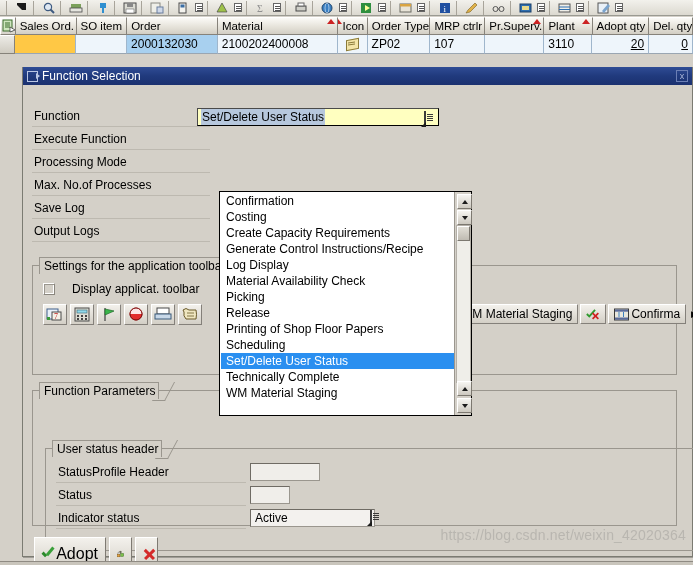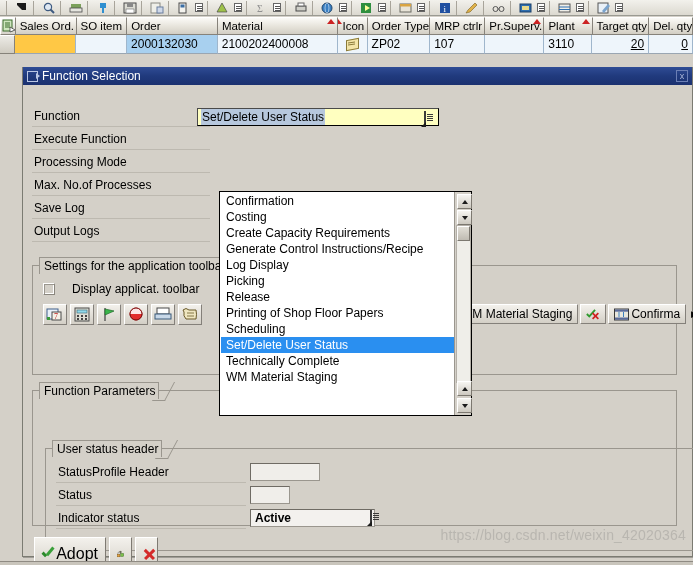--- a/index.html
+++ b/index.html
@@ -505,21 +505,21 @@
     </div>
     <div class="gh-cell" style="width:70px"><span>Sales Ord.</span></div>
     <div class="gh-cell" style="width:58px"><span>SO item</span></div>
     <div class="gh-cell" style="width:105px"><span>Order</span></div>
     <div class="gh-cell" style="width:140px"><span>Material</span><i class="sortmark"></i></div>
     <div class="gh-cell" style="width:33px"><span>Icon</span><i class="sortmark" style="left:-4px;right:auto"></i></div>
     <div class="gh-cell" style="width:72px"><span>Order Type</span></div>
     <div class="gh-cell" style="width:63px"><span>MRP ctrlr</span></div>
     <div class="gh-cell" style="width:68px"><span>Pr.Superv.</span><i class="sortmark"></i></div>
     <div class="gh-cell" style="width:55px"><span>Plant</span><i class="sortmark"></i></div>
-    <div class="gh-cell" style="width:65px"><span>Target qty</span></div>
+    <div class="gh-cell" style="width:65px"><span>Adopt qty</span></div>
     <div class="gh-cell" style="width:50px"><span>Del. qty</span></div>
   </div>
   <div class="grid-row">
     <div class="gr-sel"></div>
     <div class="gr-cell yellow" style="width:70px"><span></span></div>
     <div class="gr-cell" style="width:58px"><span></span></div>
     <div class="gr-cell blue" style="width:105px"><span>2000132030</span></div>
     <div class="gr-cell" style="width:140px"><span>2100202400008</span></div>
     <div class="gr-cell ctr" style="width:33px"><i class="note-icon"></i></div>
     <div class="gr-cell" style="width:72px"><span>ZP02</span></div>
@@ -662,21 +662,21 @@
         <div class="fp-label" style="left:12px; top:16px;">StatusProfile Header</div>
         <div class="fp-underline" style="left:10px; top:33px; width:190px;"></div>
         <div class="fp-input filled" style="left:204px; top:14px; width:70px;"></div>
 
         <div class="fp-label" style="left:12px; top:39px;">Status</div>
         <div class="fp-underline" style="left:10px; top:56px; width:190px;"></div>
         <div class="fp-input filled" style="left:204px; top:37px; width:40px;"></div>
 
         <div class="fp-label" style="left:12px; top:62px;">Indicator status</div>
         <div class="fp-underline" style="left:10px; top:79px; width:190px;"></div>
-        <div class="fp-input" style="left:204px; top:60px; width:125px; background:#f3f1ee;font-weight:bold;">
+        <div class="fp-input" style="left:204px; top:60px; width:125px; background:#f3f1ee;">
           <span style="position:absolute; left:4px; top:0px; line-height:16px; font-size:12px;">Active</span>
           <span style="position:absolute; right:2px; top:1px;"><span class="dd-glyph"></span></span>
         </div>
       </div>
     </div>
 
     <div class="btn" style="left:11px; top:452px; width:72px;">
       <span class="chk-green"></span>
       <span>Adopt</span>
     </div>
@@ -695,20 +695,21 @@
     <div class="watermark">https://blog.csdn.net/weixin_42020364</div>
   </div>
 
   <div class="ddlist">
     <div class="ddlist-inner">
       <div class="ddopt">Confirmation</div>
       <div class="ddopt">Costing</div>
       <div class="ddopt">Create Capacity Requirements</div>
       <div class="ddopt">Generate Control Instructions/Recipe</div>
       <div class="ddopt">Log Display</div>
+      <div class="ddopt">Material Availability Check</div>
       <div class="ddopt">Picking</div>
       <div class="ddopt">Release</div>
       <div class="ddopt">Printing of Shop Floor Papers</div>
       <div class="ddopt">Scheduling</div>
       <div class="ddopt selected">Set/Delete User Status</div>
       <div class="ddopt">Technically Complete</div>
       <div class="ddopt">WM Material Staging</div>
     </div>
     <div class="dd-scroll">
       <div class="sb-btn" style="position:absolute;left:1px;top:1px;">

